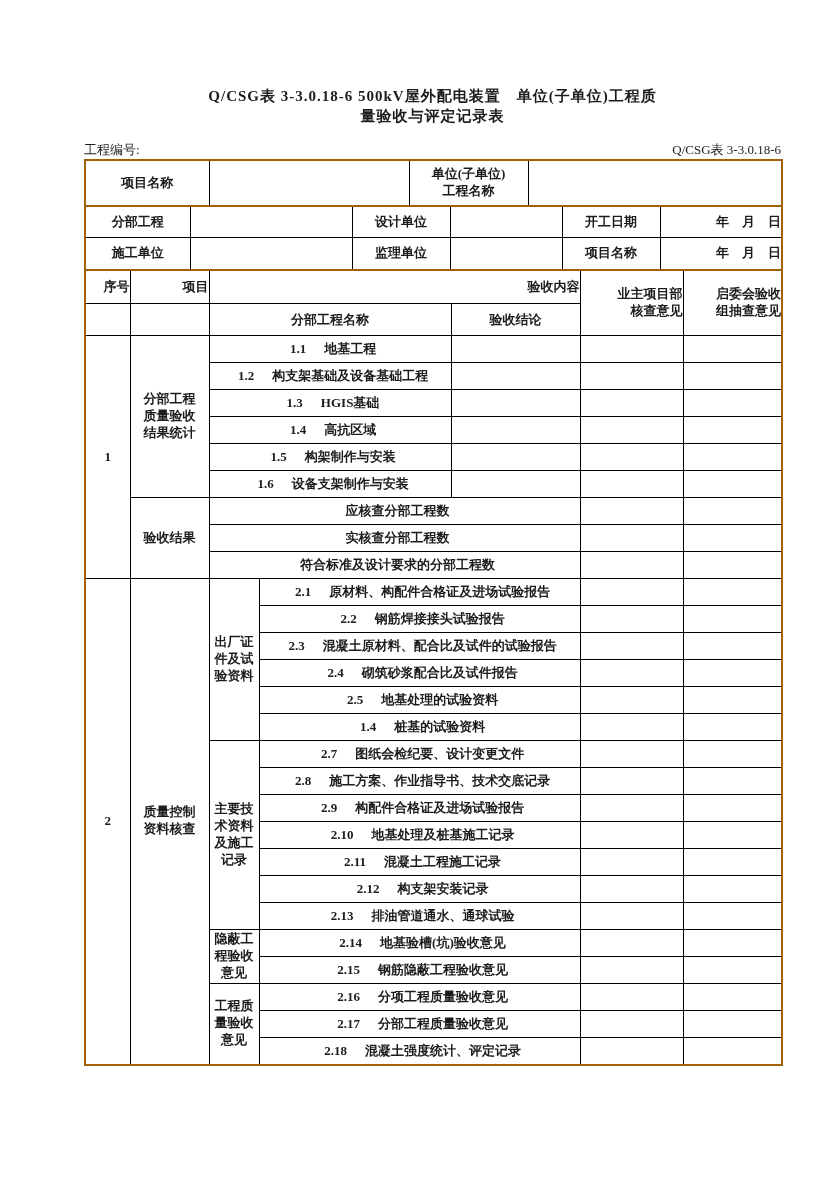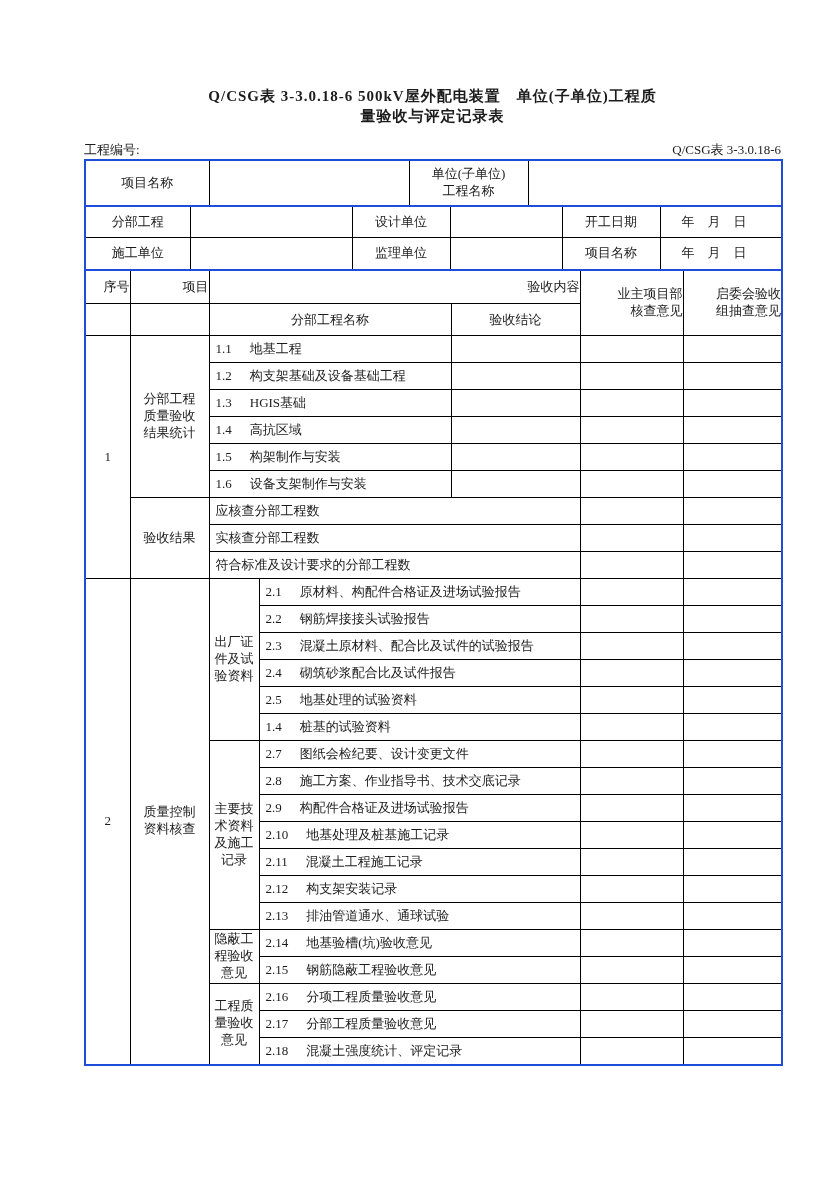--- a/index.html
+++ b/index.html
@@ -26,35 +26,36 @@
     justify-content: space-between;
     align-items: flex-end;
     font-size: 13px;
     margin-bottom: 0;
     width: 697px;
   }
   table {
     border-collapse: collapse;
     table-layout: fixed;
     width: 697px;
-    border: 2px solid #1d4ed8;
+    border: 2px solid #a16207;
+    font-weight: bold;
   }
   table + table { margin-top: -2px; }
   td {
     border: 1px solid #000;
     font-size: 13px;
     padding: 0;
     overflow: hidden;
     color: #1c1c1c;
   }
   .c { text-align: center; vertical-align: middle; }
   .ml { white-space: pre-line; line-height: 1.3; }
-  .item { text-align: left; vertical-align: middle; padding-left: 6px; }
+  .item { text-align: center; vertical-align: middle; padding-left: 6px; }
   .no { display: inline-block; margin-right: 18px; }
-  .date { white-space: pre; text-align: left; padding-left: 21px; }
+  .date { white-space: pre; text-align: right; padding-left: 21px; }
   .rowA td { height: 46px; }
   .rowBC td { height: 32px; }
   .hdr1 td { height: 34px; text-align: right; }
   .hdr2 td { height: 32px; }
   .dr td { height: 27px; }
 </style>
 </head>
 <body>
 
 <div class="page">

